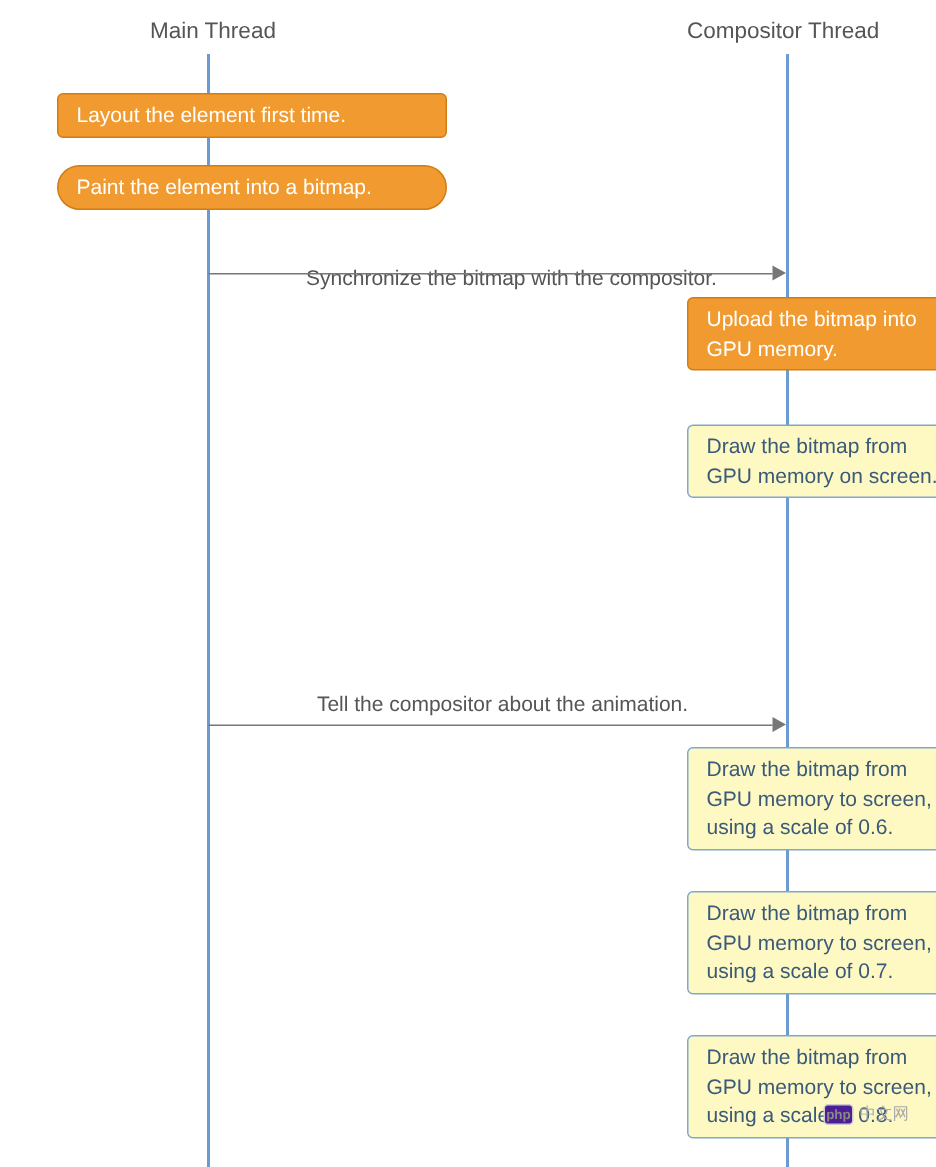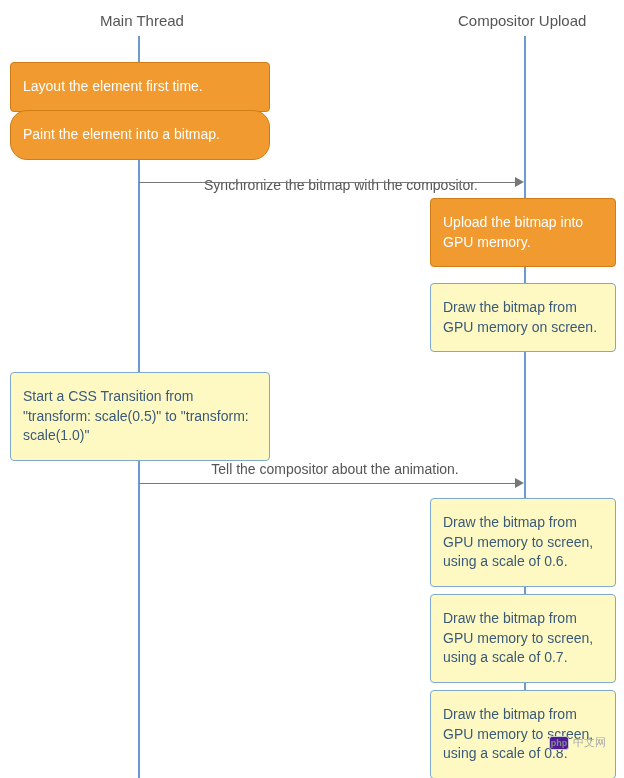--- a/index.html
+++ b/index.html
@@ -42,23 +42,24 @@
     }
     .lifeline.main {
       left: 138px;
     }
     .lifeline.compositor {
       left: 524px;
     }
     .box {
       position: absolute;
       font-size: 14px;
-      padding: 14px 12px;
+      padding: 4px 12px;
       border-radius: 4px;
       line-height: 1.4;
+      margin-left: 28px;
     }
     .box.orange {
       background: #f09a2f;
       color: #fff;
       border: 1px solid #d17d15;
     }
     .box.blue {
       background: #fef9c3;
       color: #3a5a7a;
       border: 1px solid #7fa8cd;
@@ -105,37 +106,36 @@
       color: #888;
       border: 1px solid #ccc;
     }
   </style>
 </head>
 <body>
 
 <div class="diagram">
 
   <div class="thread-header main">Main Thread</div>
-  <div class="thread-header compositor">Compositor Upload</div>
+  <div class="thread-header compositor">Compositor Thread</div>
 
   <div class="lifeline main"></div>
   <div class="lifeline compositor"></div>
 
   <div class="box orange" style="left:10px; top:62px; width:260px;">Layout the element first time.</div>
   <div class="box orange" style="left:10px; top:110px; width:260px;border-radius:17px;">Paint the element into a bitmap.</div>
 
   <div class="arrow-label" style="left:176px; top:160px; width:330px;margin-top:17px;">Synchronize the bitmap with the compositor.</div>
   <div class="arrow-line" style="left:139px; top:182px; width:376px;"></div>
   <div class="arrow-head" style="left:515px; top:177px;"></div>
 
   <div class="box orange" style="left:430px; top:198px; width:186px;">Upload the bitmap into GPU memory.</div>
 
   <div class="box blue" style="left:430px; top:283px; width:186px;">Draw the bitmap from GPU memory on screen.</div>
 
-  <div class="box blue" style="left:10px; top:372px; width:260px;">Start a CSS Transition from "transform: scale(0.5)" to "transform: scale(1.0)"</div>
 
   <div class="arrow-label" style="left:190px; top:461px; width:290px;">Tell the compositor about the animation.</div>
   <div class="arrow-line" style="left:139px; top:483px; width:376px;"></div>
   <div class="arrow-head" style="left:515px; top:478px;"></div>
 
   <div class="box blue" style="left:430px; top:498px; width:186px;">Draw the bitmap from GPU memory to screen, using a scale of 0.6.</div>
   <div class="box blue" style="left:430px; top:594px; width:186px;">Draw the bitmap from GPU memory to screen, using a scale of 0.7.</div>
   <div class="box blue" style="left:430px; top:690px; width:186px;">Draw the bitmap from GPU memory to screen, using a scale of 0.8.</div>
 
   <div class="watermark">

